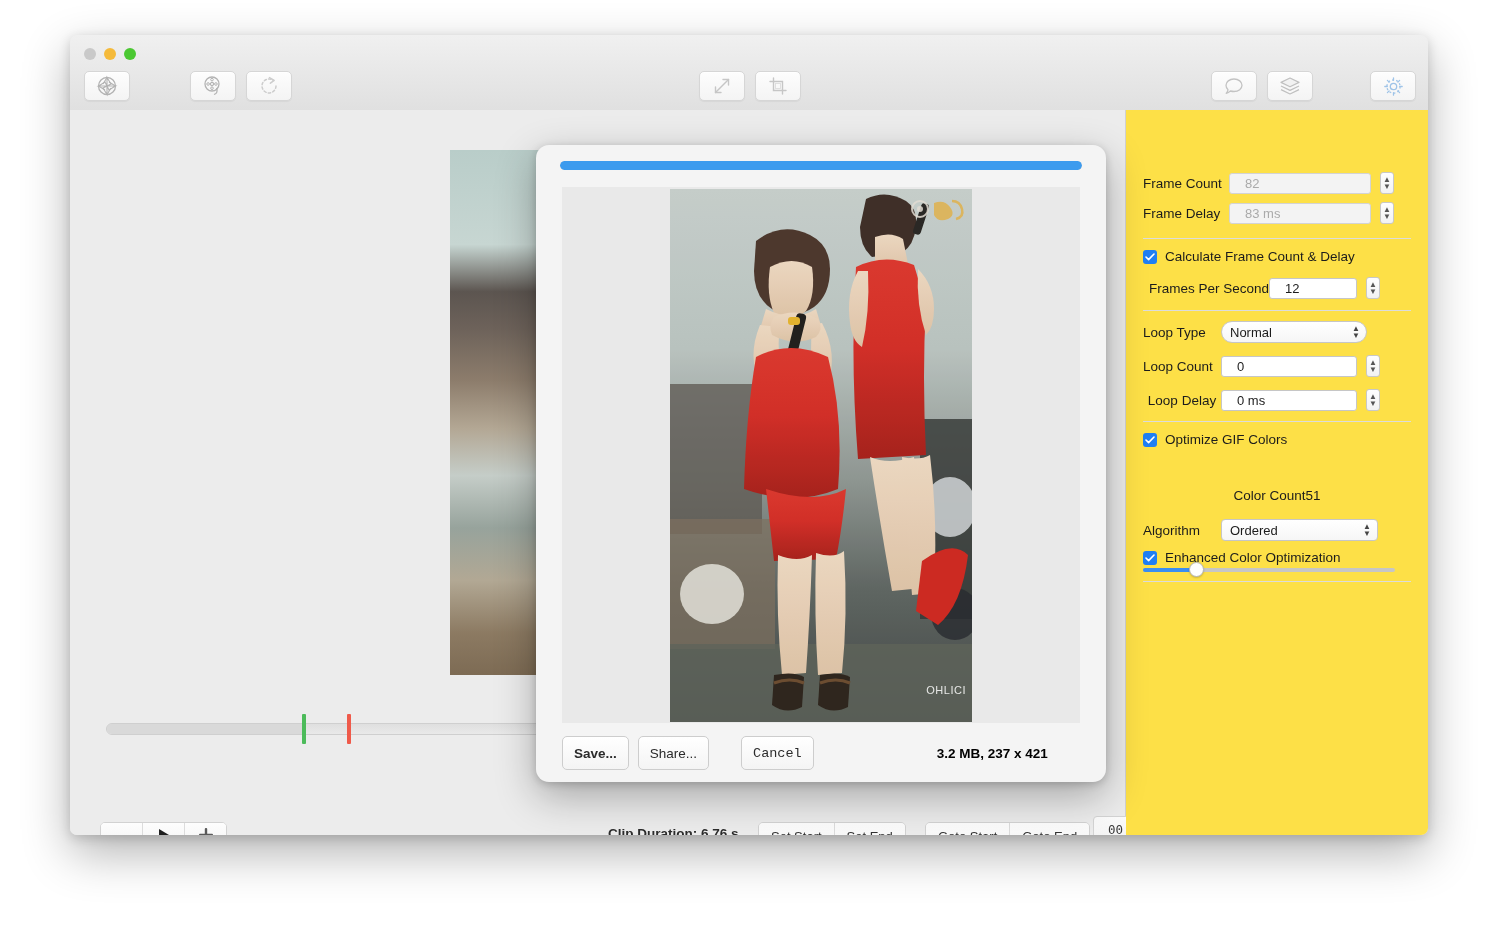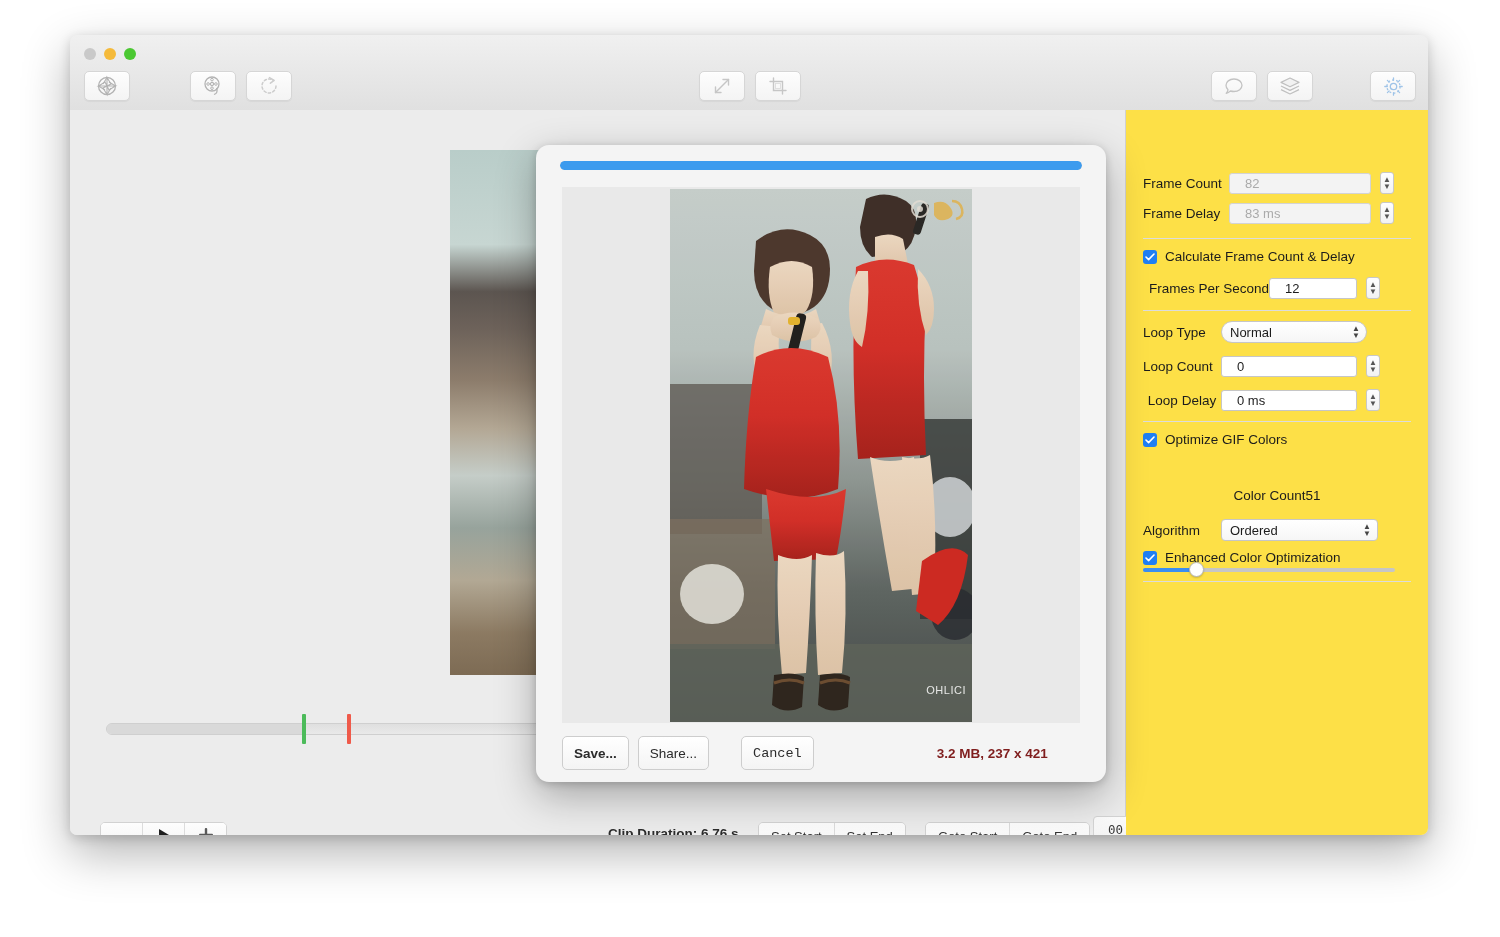--- a/index.html
+++ b/index.html
@@ -277,21 +277,21 @@
     background: linear-gradient(#ffffff, #f4f4f4);
     border: 1px solid #cdcdcd;
     box-sizing: border-box;
     display: flex; align-items: center; justify-content: center;
     padding: 16px 11px;
     font-size: 13.5px; color: #2b2b2b;
     white-space: nowrap;
   }
   .mbtn.primary { font-weight: bold; }
   .sizeinfo {
-    font-size: 13.5px; font-weight: bold; color: #7f1d1d;
+    font-size: 13.5px; font-weight: bold; color: #000000;
     white-space: nowrap;
   }
   .watermark {
     position: absolute; right: 6px; bottom: 26px;
     font-size: 11px; color: rgba(255,255,255,0.85);
     font-family: "Liberation Sans", sans-serif;
     letter-spacing: 0.5px;
   }
 </style>
 </head>

